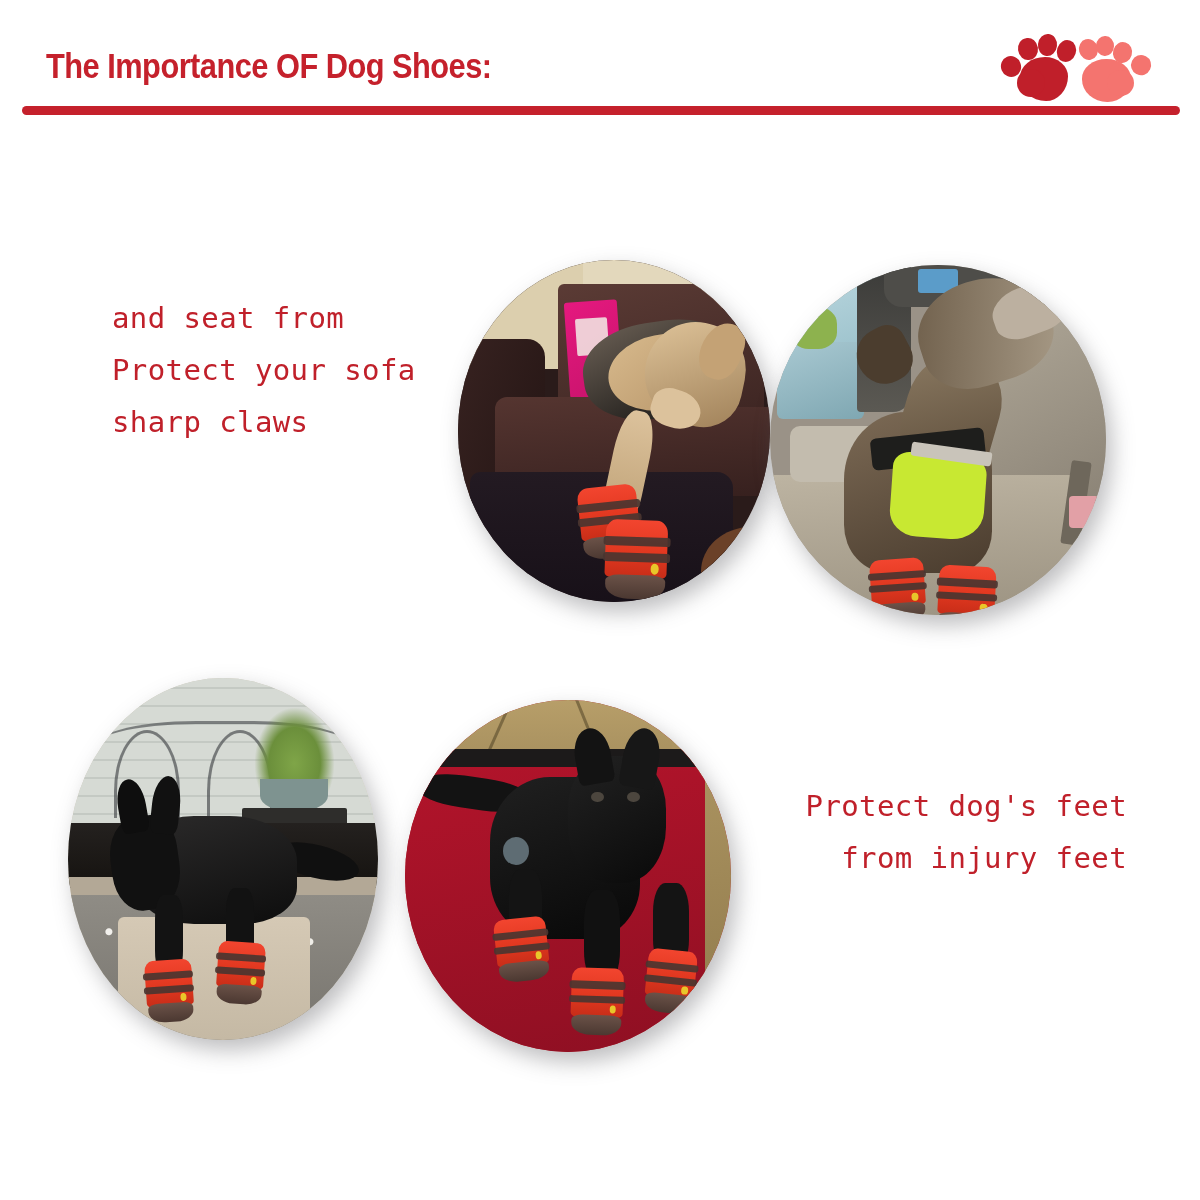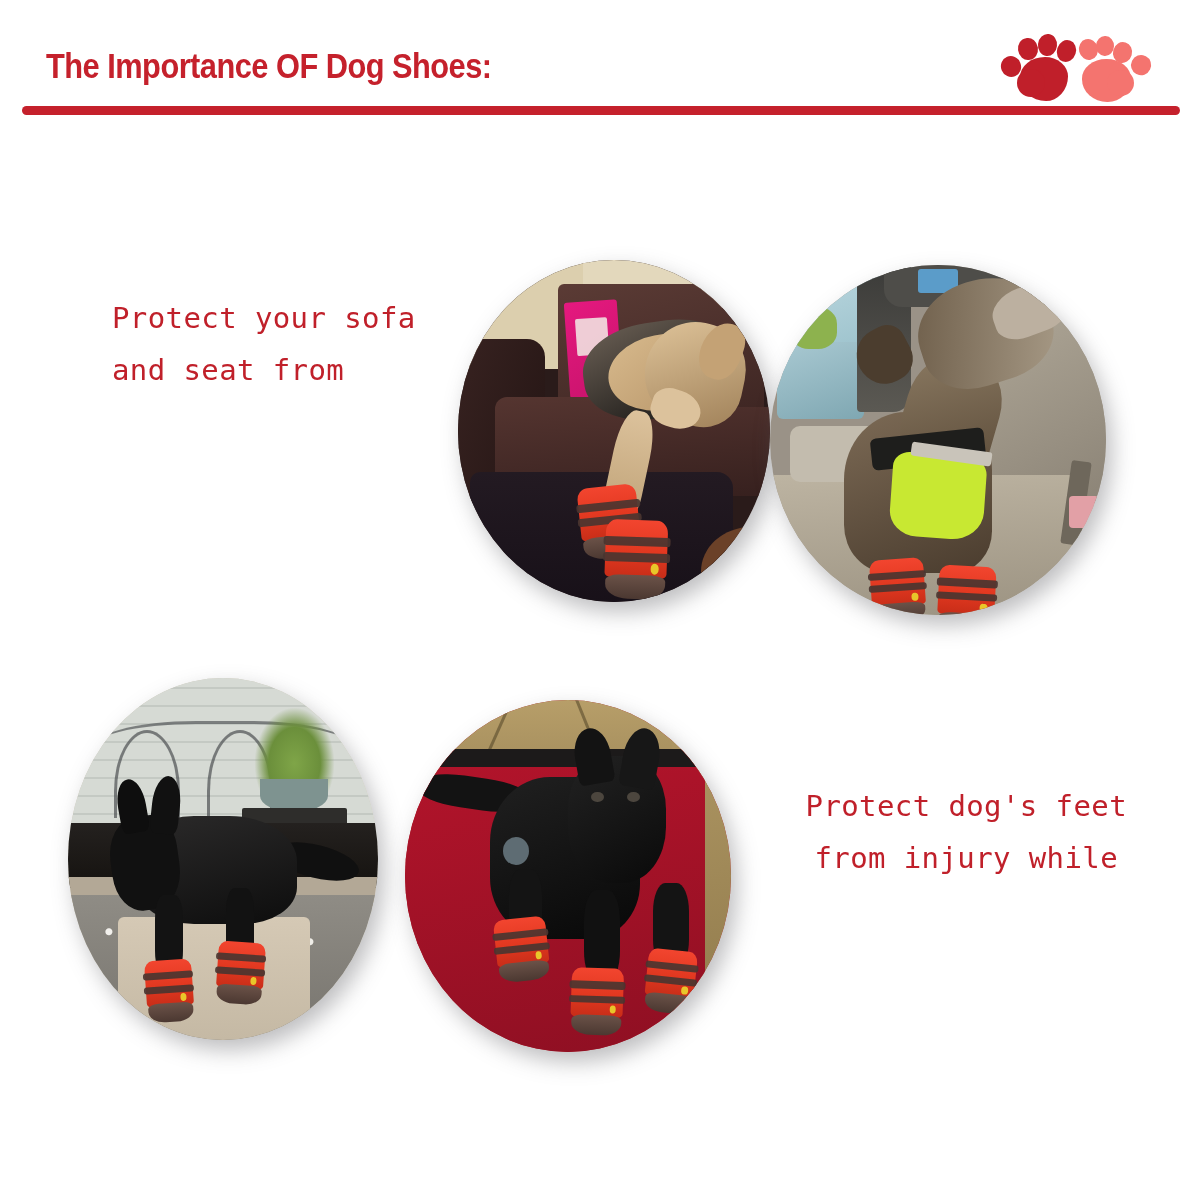--- a/index.html
+++ b/index.html
@@ -47,21 +47,21 @@
   .callout {
     position:absolute;
     font-family:"DejaVu Sans Mono", monospace;
     font-size:29px;
     line-height:52px;
     color:#C0202A;
     letter-spacing:0.4px;
     white-space:nowrap;
   }
   #callout-left  { left:112px; top:292px; text-align:left; }
-  #callout-right { right:73px;  top:780px; text-align:center; }
+  #callout-right { right:73px;  top:780px; text-align:right; }
   .callout .line { display:block; }
 
   
   .photo {
     position:absolute;
     border-radius:50%;
     overflow:hidden;
     box-shadow: 6px 10px 22px rgba(90,90,95,0.40);
   }
   .scene { position:absolute; inset:0; }
@@ -454,27 +454,28 @@
     <div class="toe" style="left:4%;  top:6%;  width:24%; height:31%; background:#F4746F; transform:rotate(-14deg);"></div>
     <div class="toe" style="left:26%; top:1%;  width:23%; height:30%; background:#F4746F; transform:rotate(2deg);"></div>
     <div class="toe" style="left:48%; top:11%; width:24%; height:31%; background:#F4746F; transform:rotate(16deg);"></div>
     <div class="toe" style="left:70%; top:30%; width:25%; height:30%; background:#F4746F; transform:rotate(26deg);"></div>
     <div class="pad" style="left:8%;  top:36%; width:62%; height:62%; background:#F4746F; border-radius:50% 50% 48% 52% / 46% 46% 54% 54%;"></div>
     <div class="pad" style="left:40%; top:52%; width:34%; height:38%; background:#F4746F;"></div>
   </div>
 </div>
 
 <div class="callout" id="callout-left">
+  <span class="line">and seat from</span>
   <span class="line">Protect your sofa</span>
-  <span class="line">and seat from</span>
+  <span class="line">sharp claws</span>
 </div>
 
 <div class="callout" id="callout-right">
   <span class="line">Protect dog's feet</span>
-  <span class="line">from injury while</span>
+  <span class="line">from injury feet</span>
 </div>
 
 <div class="photo" id="photo-sofa" aria-label="Tan and black dog sitting on a brown sofa wearing red dog boots">
   <div class="scene">
     <div class="layer p1-wallL"></div>
     <div class="layer p1-wallR"></div>
     <div class="layer p1-backcush"></div>
     <div class="layer p1-pinkbag"></div>
     <div class="layer p1-armL"></div>
     <div class="layer p1-seat"></div>

